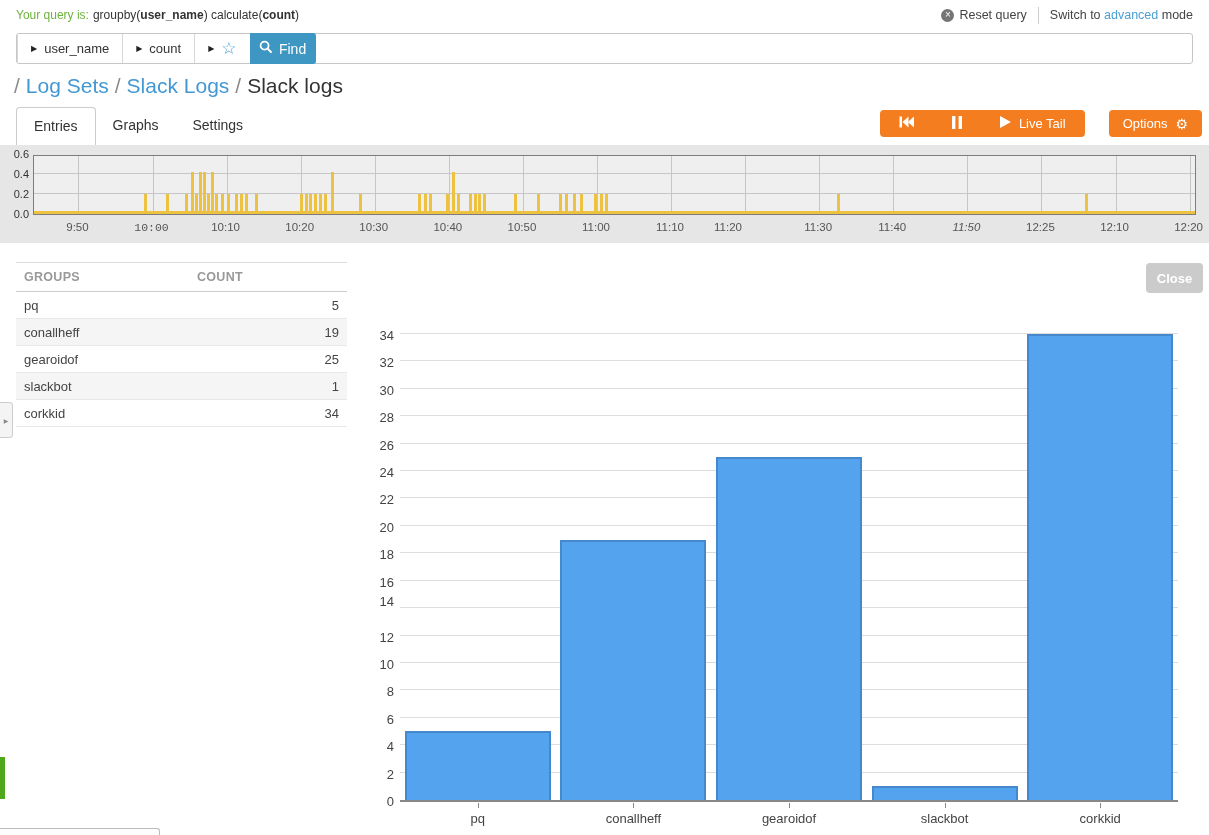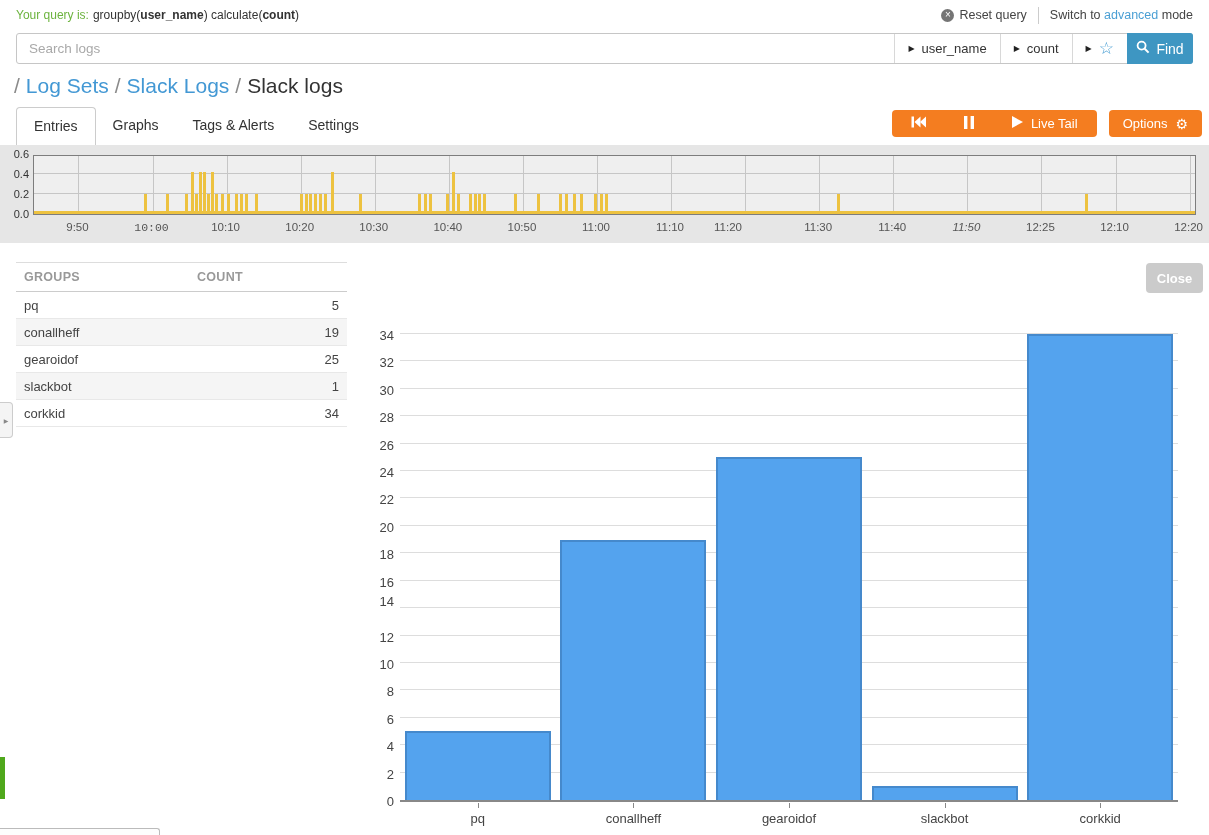--- a/index.html
+++ b/index.html
@@ -32,21 +32,21 @@
   .crumb-link { color:#4398d4; cursor:pointer; }
   .crumb-current { color:#333; }
   .crumb-sep { color:#8a8a8a; }
 
   
   .tabs { position:absolute; top:107px; left:16px; display:flex; height:38px; font-size:14px; color:#333; align-items:stretch; }
   .tab { padding:10px 17px 0 17px; cursor:pointer; }
   .tab.active { background:#fff; border:1px solid #ccc; border-bottom:none; border-radius:4px 4px 0 0; }
 
   
-  .controls { position:absolute; top:110px; right:7px; display:flex; gap:12px; height:27px;padding-left:12px; }
+  .controls { position:absolute; top:110px; right:7px; display:flex; gap:24px; height:27px;padding-left:12px; }
   .btn-orange { background:#f47d20; border-radius:4px; color:#fff; display:flex; align-items:center; cursor:pointer; }
   .seg { padding:0 19px; display:flex; align-items:center; gap:8px; height:100%; font-size:13px; }
   .options-btn { padding:0 14px; gap:8px; font-size:13px; }
   .gear { font-size:14px; line-height:1; }
 
   
   .timeline { position:absolute; top:145px; left:0; width:1209px; height:98px; background:#e6e6e6; }
   .tl-plot { position:absolute; left:33px; top:10px; width:1163px; height:60px; background:#efefef; border:1px solid #7d7d7d; }
   .tl-grid-v { position:absolute; top:0; bottom:0; width:1px; background:#c6c6c6; }
   .tl-grid-h { position:absolute; left:0; right:0; height:1px; background:#c6c6c6; }
@@ -97,21 +97,20 @@
         <span>Reset query</span>
       </span>
       <span class="vdivider"></span>
       <span>
         <span>Switch to </span><span class="link-blue">advanced</span><span> mode</span>
       </span>
     </div>
   </div>
 
   <div class="search-bar">
-    <input class="search-input" type="text" placeholder="Search logs" style="">
     <div class="sb-sect">
       <span class="tri">▶</span>
       <span>user_name</span>
     </div>
     <div class="sb-sect">
       <span class="tri">▶</span>
       <span>count</span>
     </div>
     <div class="sb-sect">
       <span class="tri">▶</span>
@@ -133,21 +132,20 @@
       <span class="crumb-link">Log Sets</span>
       <span class="crumb-sep">/</span>
       <span class="crumb-link">Slack Logs</span>
       <span class="crumb-sep">/</span>
       <span class="crumb-current">Slack logs</span>
     </div>
 
   <div class="tabs">
       <div class="tab active">Entries</div>
       <div class="tab">Graphs</div>
-      <div class="tab">Tags &amp; Alerts</div>
       <div class="tab">Settings</div>
     </div>
 
   <div class="controls">
     <div class="btn-orange">
       <div class="seg">
         <span>
           <svg width="15" height="12" viewBox="0 0 15 12">
               <rect x="0.5" y="0.5" width="2.5" height="11" fill="#fff"></rect>
               <path d="M9.5 0.5 L3.5 6 L9.5 11.5 Z" fill="#fff"></path>

